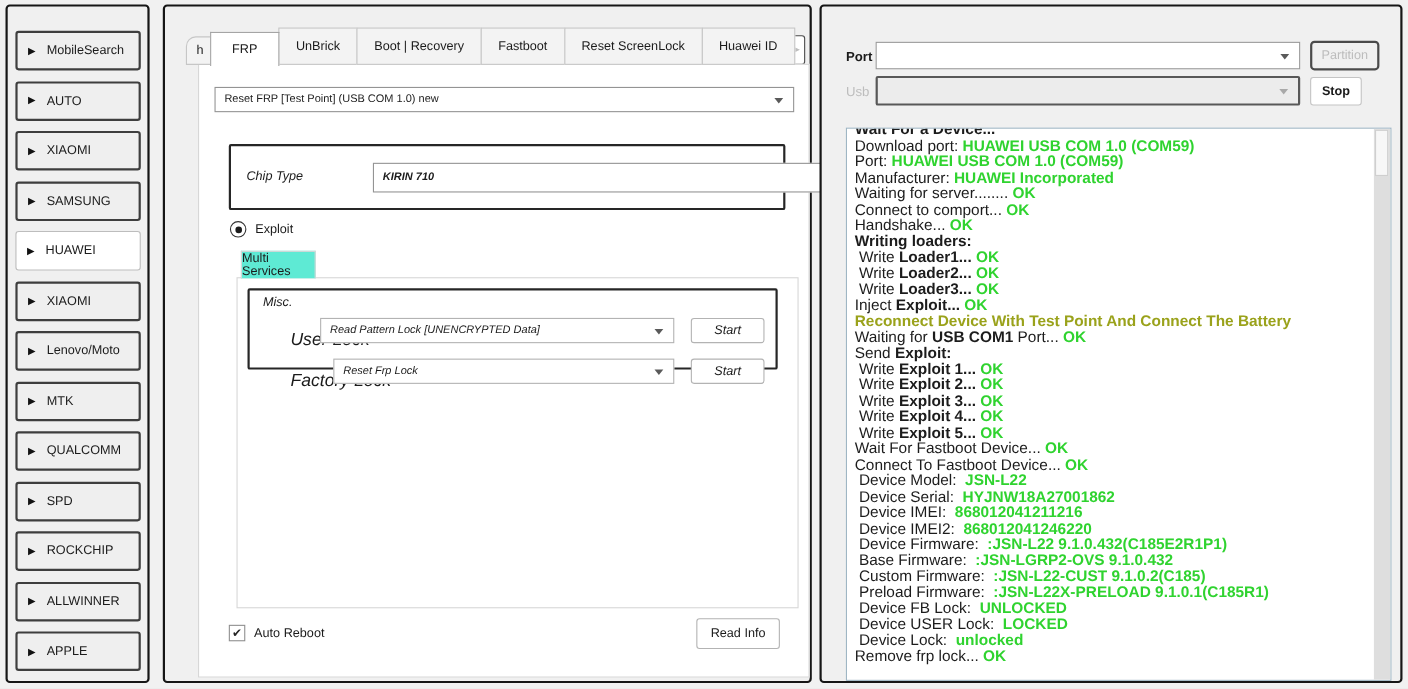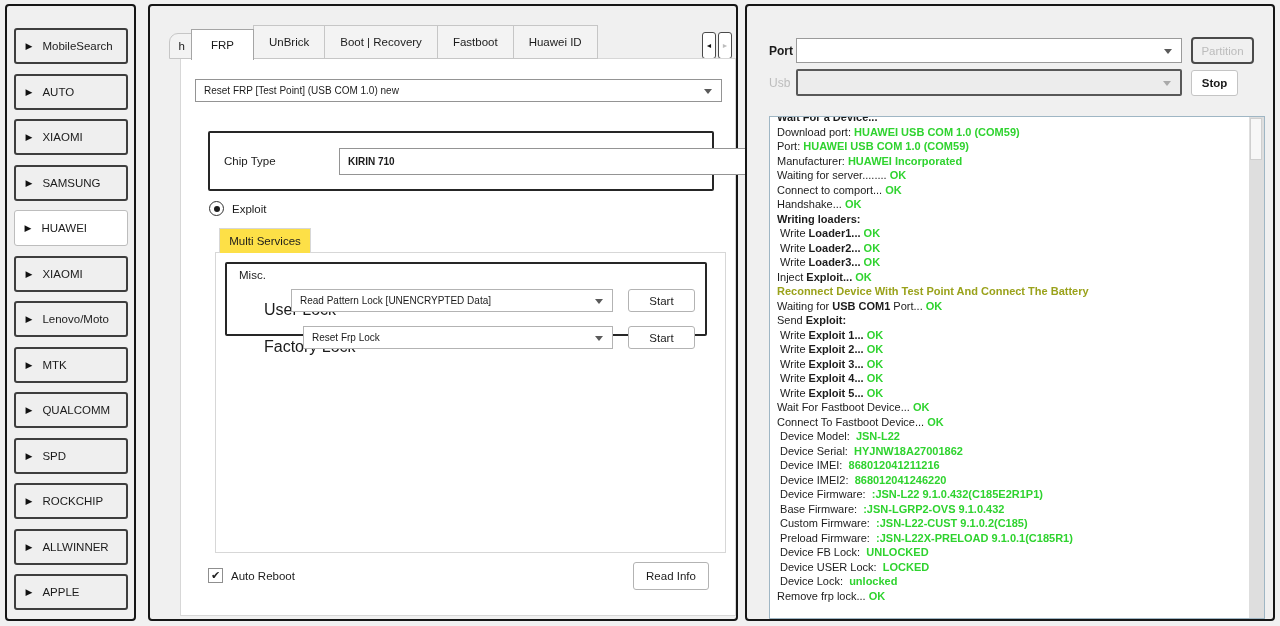--- a/index.html
+++ b/index.html
@@ -35,31 +35,31 @@
                border:1px solid #d7d7d7;box-sizing:border-box;}
   .combo{position:relative;box-sizing:border-box;background:#fff;border:1px solid #949494;
          display:flex;align-items:center;padding:0 22px 0 8px;font-size:10px;white-space:nowrap;
          overflow:hidden;cursor:pointer;}
   .combo::after{content:"";position:absolute;right:9px;top:50%;margin-top:-2px;
          border-left:4px solid transparent;border-right:4px solid transparent;border-top:5px solid #5a5a5a;}
   .combo.disabled{background:#ececec;border:2px solid #585858;border-radius:2px;}
   .combo.disabled::after{border-top-color:#a9a9a9;}
   .btn{box-sizing:border-box;background:#fff;border:1px solid #b3b3b3;border-radius:3px;
        display:flex;align-items:center;justify-content:center;font-size:11.5px;cursor:pointer;}
-  .groupbox{position:absolute;box-sizing:border-box;border:2px solid #262626;border-radius:2px;background:#fff;}
+  .groupbox{position:absolute;box-sizing:border-box;border:2px solid #262626;border-radius:2px;background:#fff;font-style:italic;}
 
   #op-combo{position:absolute;left:14px;top:20px;width:527px;height:23px;}
   #chip-group{left:27px;top:72px;width:506px;height:60px;}
   #chip-label{position:absolute;left:14px;top:50%;transform:translateY(-50%);font-size:11.5px;}
   #chip-combo{position:absolute;left:129px;top:15px;width:434px;height:27px;font-weight:bold;}
   #service-row{position:absolute;left:28px;top:142px;display:flex;align-items:center;gap:8px;font-size:11.5px;}
   .radio{width:13px;height:13px;border:1px solid #333;border-radius:50%;background:#fff;
          display:flex;align-items:center;justify-content:center;}
   .radio .dot{width:6px;height:6px;border-radius:50%;background:#1c1c1c;}
-  #subtab{position:absolute;left:38px;top:169px;width:92px;height:25px;background:#fde047;
+  #subtab{position:absolute;left:38px;top:169px;width:68px;height:25px;background:#5eead4;
           border:1px solid #d7d7d7;border-bottom:none;z-index:2;display:flex;align-items:center;
           justify-content:center;font-size:11.5px;box-sizing:border-box;cursor:pointer;}
   #subpanel{position:absolute;left:34px;top:193px;width:511px;height:301px;background:#fff;
             border:1px solid #d7d7d7;box-sizing:border-box;}
   #misc-group{left:9px;top:9px;width:482px;height:74px;}
   #misc-label{position:absolute;left:12px;top:5px;font-size:11.5px;}
   .misc-row{position:absolute;left:0;width:100%;height:23px;}
   .misc-row .mlabel{position:absolute;left:12px;top:12px;font-size:16px;margin-left:25px;}
   .misc-row .combo{position:absolute;top:0;height:23px;border:1px solid #b3b3b3;}
   .misc-row .btn{position:absolute;left:401px;top:0;width:67px;height:23px;}
@@ -73,21 +73,21 @@
   #port-label{position:absolute;left:22px;top:38px;font-size:12px;font-weight:bold;}
   #port-combo{position:absolute;left:49px;top:32px;width:386px;height:25px;border:1px solid #9a9a9a;}
   #partition-btn{position:absolute;left:444px;top:31px;width:63px;height:27px;border:2px solid #4a4a4a;
                  border-radius:4px;background:#f0f0f0;color:#bcbcbc;}
   #usb-label{position:absolute;left:22px;top:70px;font-size:12px;color:#bdbdbd;}
   #usb-combo{position:absolute;left:49px;top:63px;width:386px;height:27px;}
   #stop-btn{position:absolute;left:444px;top:64px;width:47px;height:26px;font-weight:bold;border:1px solid #c4c4c4;}
   #log{position:absolute;left:22px;top:110px;width:496px;height:503px;background:#fff;
        border:1px solid #9fb6c4;box-sizing:border-box;overflow:hidden;}
   #log-lines{margin-top:-7px;padding-left:7px;white-space:pre;
-             font-size:11px;line-height:14.5px;}
+             font-size:14px;line-height:14.5px;}
   .lg-p{color:#1c1c1c;}
   .lg-b{color:#1c1c1c;font-weight:bold;}
   .lg-g{font-weight:bold;}
   .lg-o{font-weight:bold;}
   #log-scrollbar{position:absolute;right:0;top:0;width:15px;height:100%;background:#dedede;}
   #log-thumb{position:absolute;left:1px;top:1px;width:12px;height:42px;background:#f7f7f7;
              border:1px solid #cfcfcf;box-sizing:border-box;}
 </style>
 </head>
 <body>
@@ -149,20 +149,21 @@
       </div>
     </div>
 
   <div id="middle" class="panel">
     <div id="tabstrip">
         <div class="tab clipped">h</div>
         <div class="tab selected">FRP</div>
         <div class="tab">UnBrick</div>
         <div class="tab">Boot | Recovery</div>
         <div class="tab">Fastboot</div>
+        <div class="tab">Reset ScreenLock</div>
         <div class="tab">Huawei ID</div>
       </div>
     <div id="tscroll-left" class="tscroll">
       <span>◄</span>
     </div>
     <div id="tscroll-right" class="tscroll">
       <span>►</span>
     </div>
 
     <div id="mid-content">

